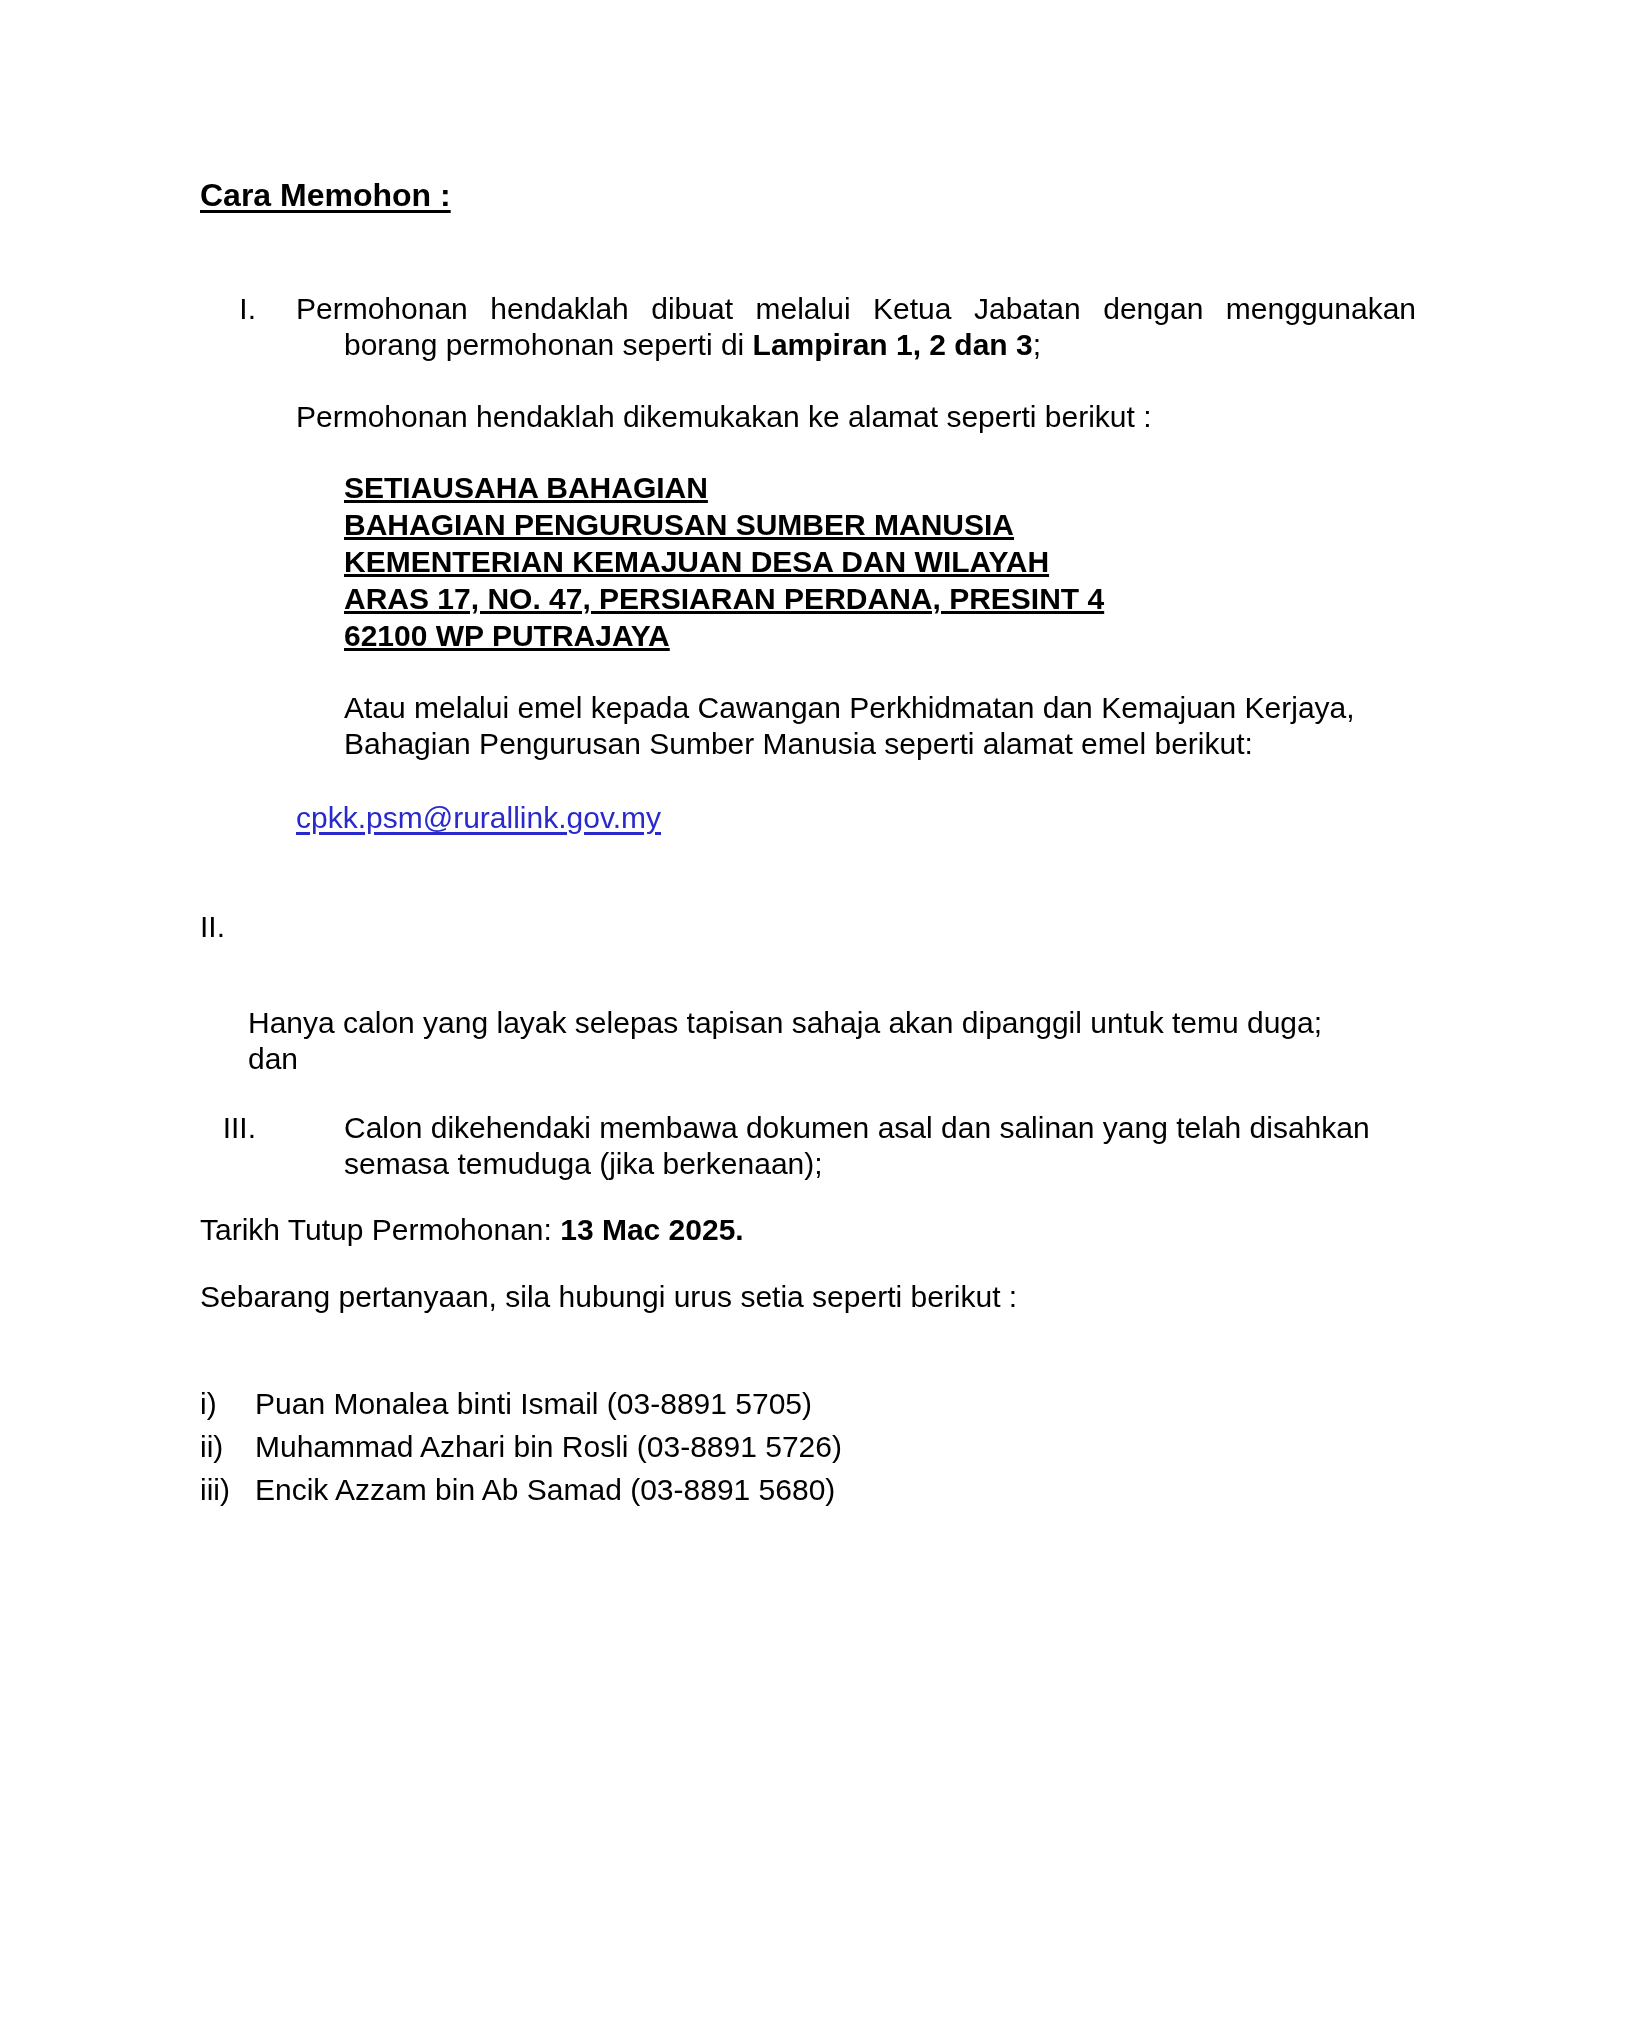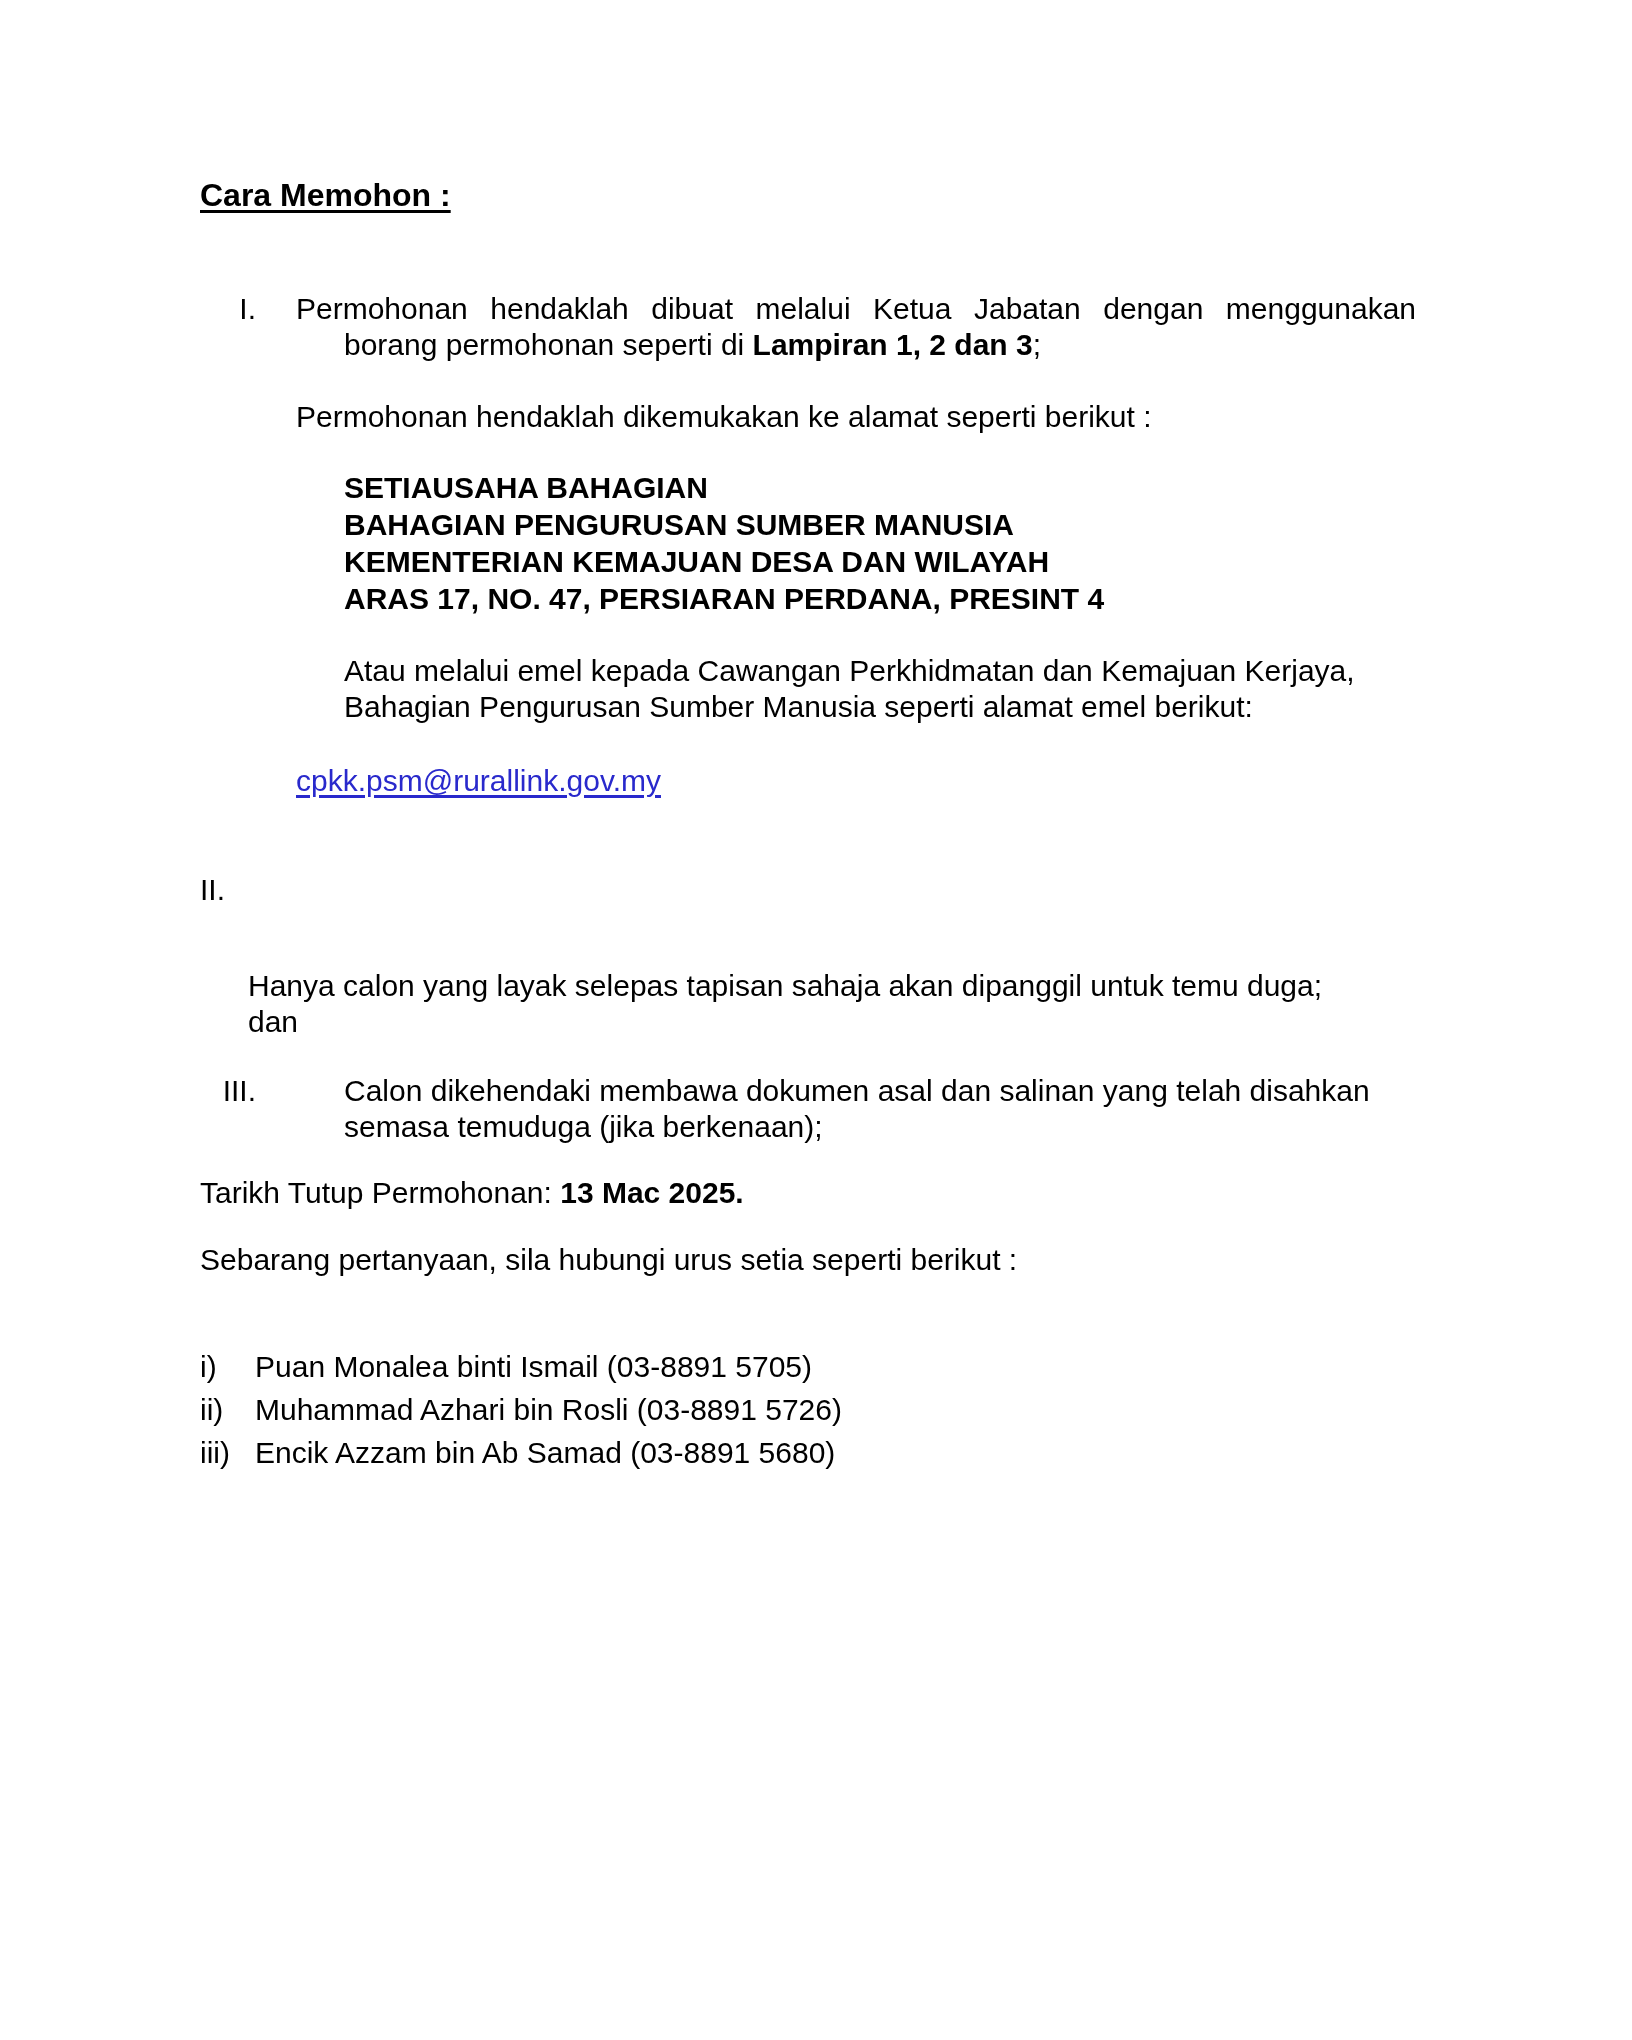--- a/index.html
+++ b/index.html
@@ -57,20 +57,21 @@
     text-align: justify;
     text-align-last: justify;
     width: 1120px;
   }
   .item1-block { margin-top: 76px; }
   .para2-block { margin-top: 36px; margin-left: 96px; }
   .address-block {
     margin-top: 34px;
     margin-left: 96px;
     font-weight: 700;
+    text-decoration: underline;
   }
   .address-block .line { line-height: 37px; }
   .para3-block { margin-top: 36px; margin-left: 96px; }
   .email-block { margin-top: 38px; margin-left: 96px; line-height: 36px; }
   .email-link {
     color: #2929cc;
     text-decoration: underline;
     text-underline-offset: 4px;
     cursor: pointer;
     white-space: nowrap;
@@ -110,20 +111,21 @@
     </div>
   </div>
 
   <div class="para2-block line">Permohonan hendaklah dikemukakan ke alamat seperti berikut :</div>
 
   <div class="address-block">
     <div class="line">SETIAUSAHA BAHAGIAN</div>
     <div class="line">BAHAGIAN PENGURUSAN SUMBER MANUSIA</div>
     <div class="line">KEMENTERIAN KEMAJUAN DESA DAN WILAYAH</div>
     <div class="line">ARAS 17, NO. 47, PERSIARAN PERDANA, PRESINT 4</div>
+    <div class="line">62100 WP PUTRAJAYA</div>
   </div>
 
   <div class="para3-block">
     <div class="line">Atau melalui emel kepada Cawangan Perkhidmatan dan Kemajuan Kerjaya,</div>
     <div class="line">Bahagian Pengurusan Sumber Manusia seperti alamat emel berikut:</div>
   </div>
 
   <div class="email-block">
     <a class="email-link">cpkk.psm@rurallink.gov.my</a>
   </div>

